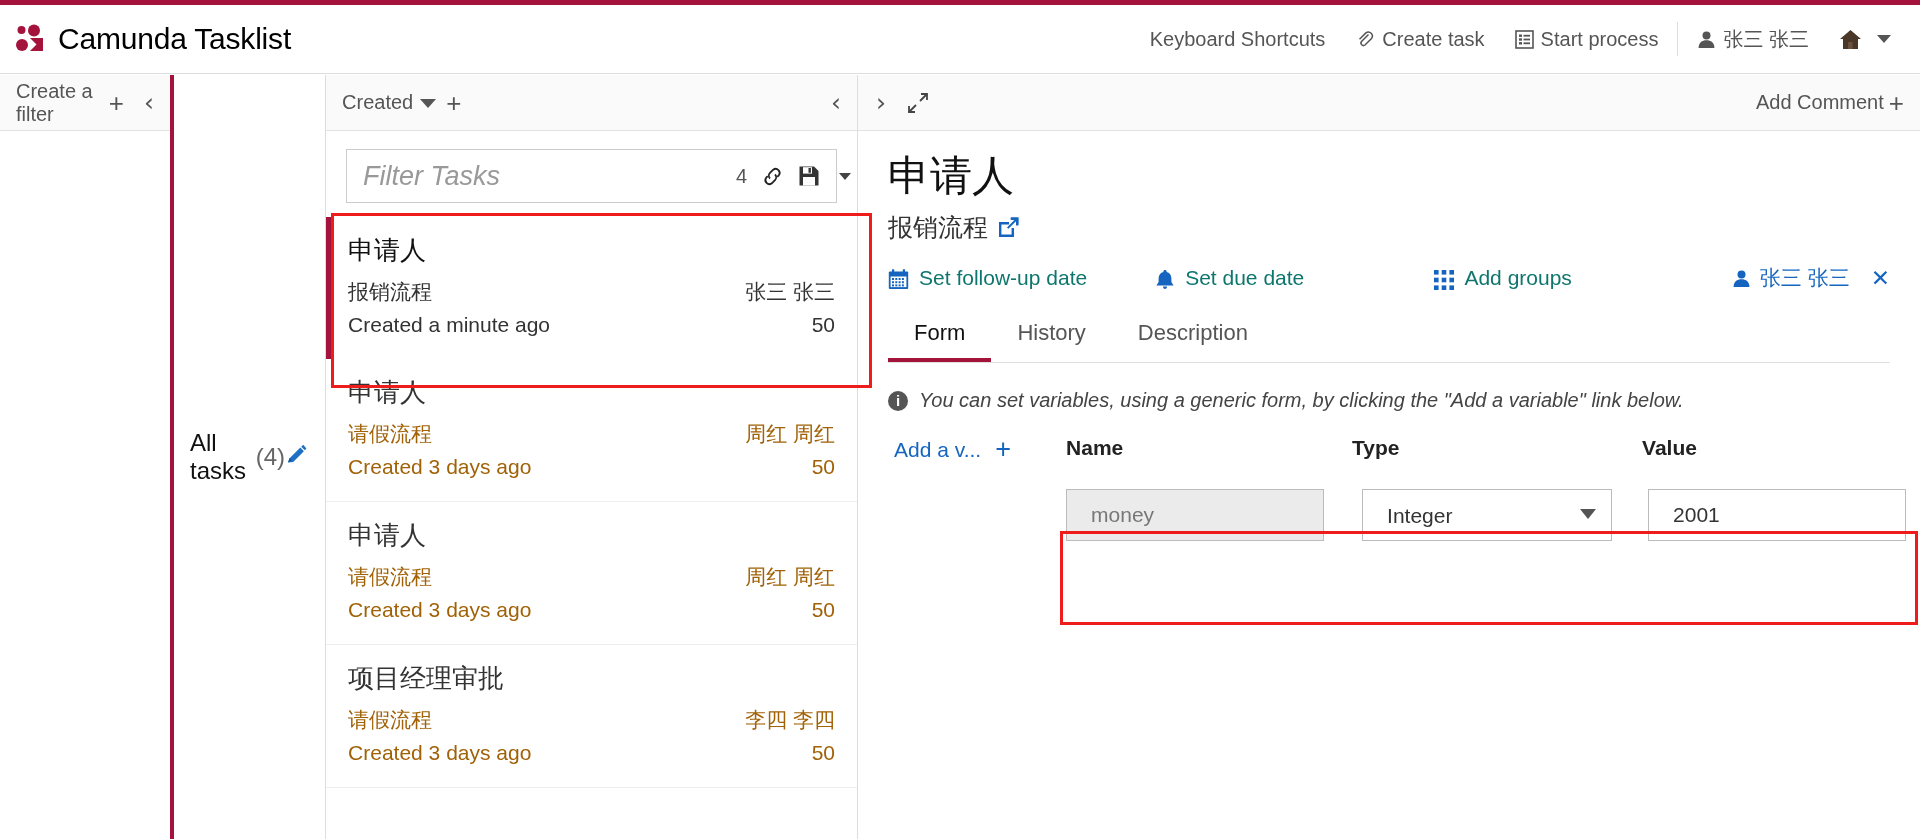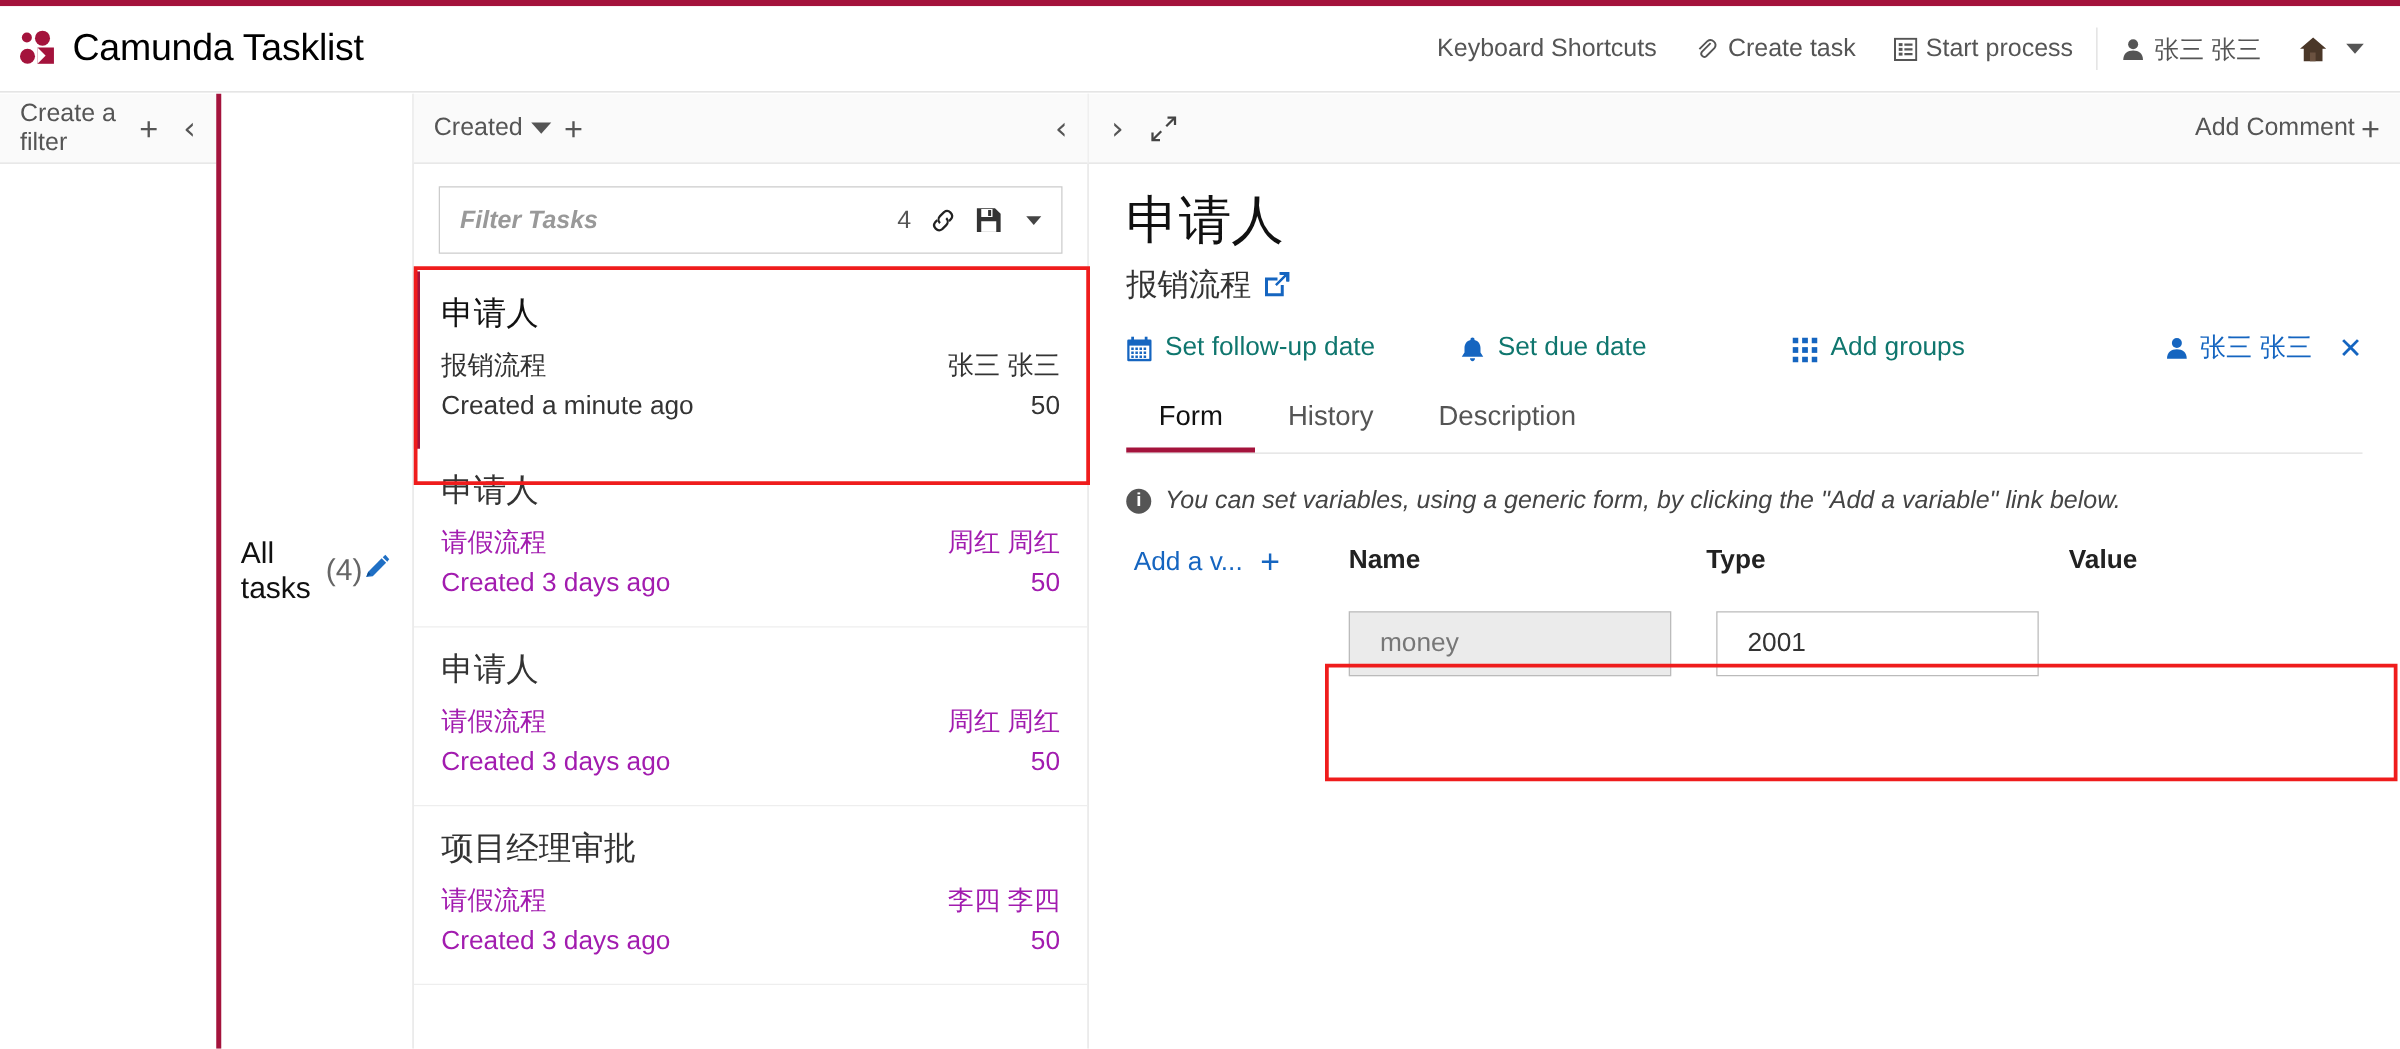--- a/index.html
+++ b/index.html
@@ -122,24 +122,23 @@
   .search-box {
     height: 54px;
     border: 1px solid #ccc;
     display: flex; align-items: center;
     padding: 0 16px 0 16px;
     gap: 14px;
     background: #fff;
   }
   .search-input {
     flex: 1 1 auto; border: 0; outline: 0;
-    font-size: 20px; font-style: italic; color: #222;
+    font-size: 27px; font-style: italic; color: #222;
     font-family: "Liberation Sans", sans-serif;
     background: transparent;
-    font-weight: bold;
   }
   .search-input::placeholder { color: #999; font-style: italic; }
   .search-count { font-size: 20px; color: #555; }
   .link-icon, .save-icon { color: #333; display: inline-flex; align-items: center; }
   .save-caret {
     width: 0; height: 0;
     border-left: 6px solid transparent;
     border-right: 6px solid transparent;
     border-top: 7px solid #444;
     margin-left: 5px;
@@ -157,21 +156,21 @@
     padding-left: 17px;
     border-bottom: none;
   }
   .task-title {
     font-size: 26px; color: #333; font-weight: 400;
     margin-bottom: 10px;
   }
   .task-item.selected .task-title { color: #111; }
   .task-line {
     display: flex; justify-content: space-between; align-items: baseline;
-    font-size: 21px; color: #a21caf;
+    font-size: 21px; color: #a16207;
     margin-top: 7px;
   }
   .task-item.selected .task-line { color: #333; }
   .task-line .right { text-align: right; }
 
   
   .hl {
     position: absolute;
     border: 3px solid #ef1c1c;
     pointer-events: none;
@@ -620,20 +619,26 @@
           <span class="pl">+</span>
         </span>
         <span class="colh name">Name</span>
         <span class="colh type">Type</span>
         <span class="colh value">Value</span>
       </div>
 
       <div class="var-row">
         <span class="spacer"></span>
         <input class="fld name" type="text" value="money" style="">
+        <span class="sel-wrap">
+          <select class="fld type">
+            <option>Integer</option>
+          </select>
+          <span class="sel-chev"></span>
+        </span>
         <input class="fld value" type="text" value="2001" style="">
       </div>
 
     </div>
   </div>
 </div>
 
 <div class="hl" style="left:331px; top:213px; width:541px; height:175px;"></div>
 <div class="hl" style="left:1060px; top:531px; width:858px; height:94px;"></div>
 

